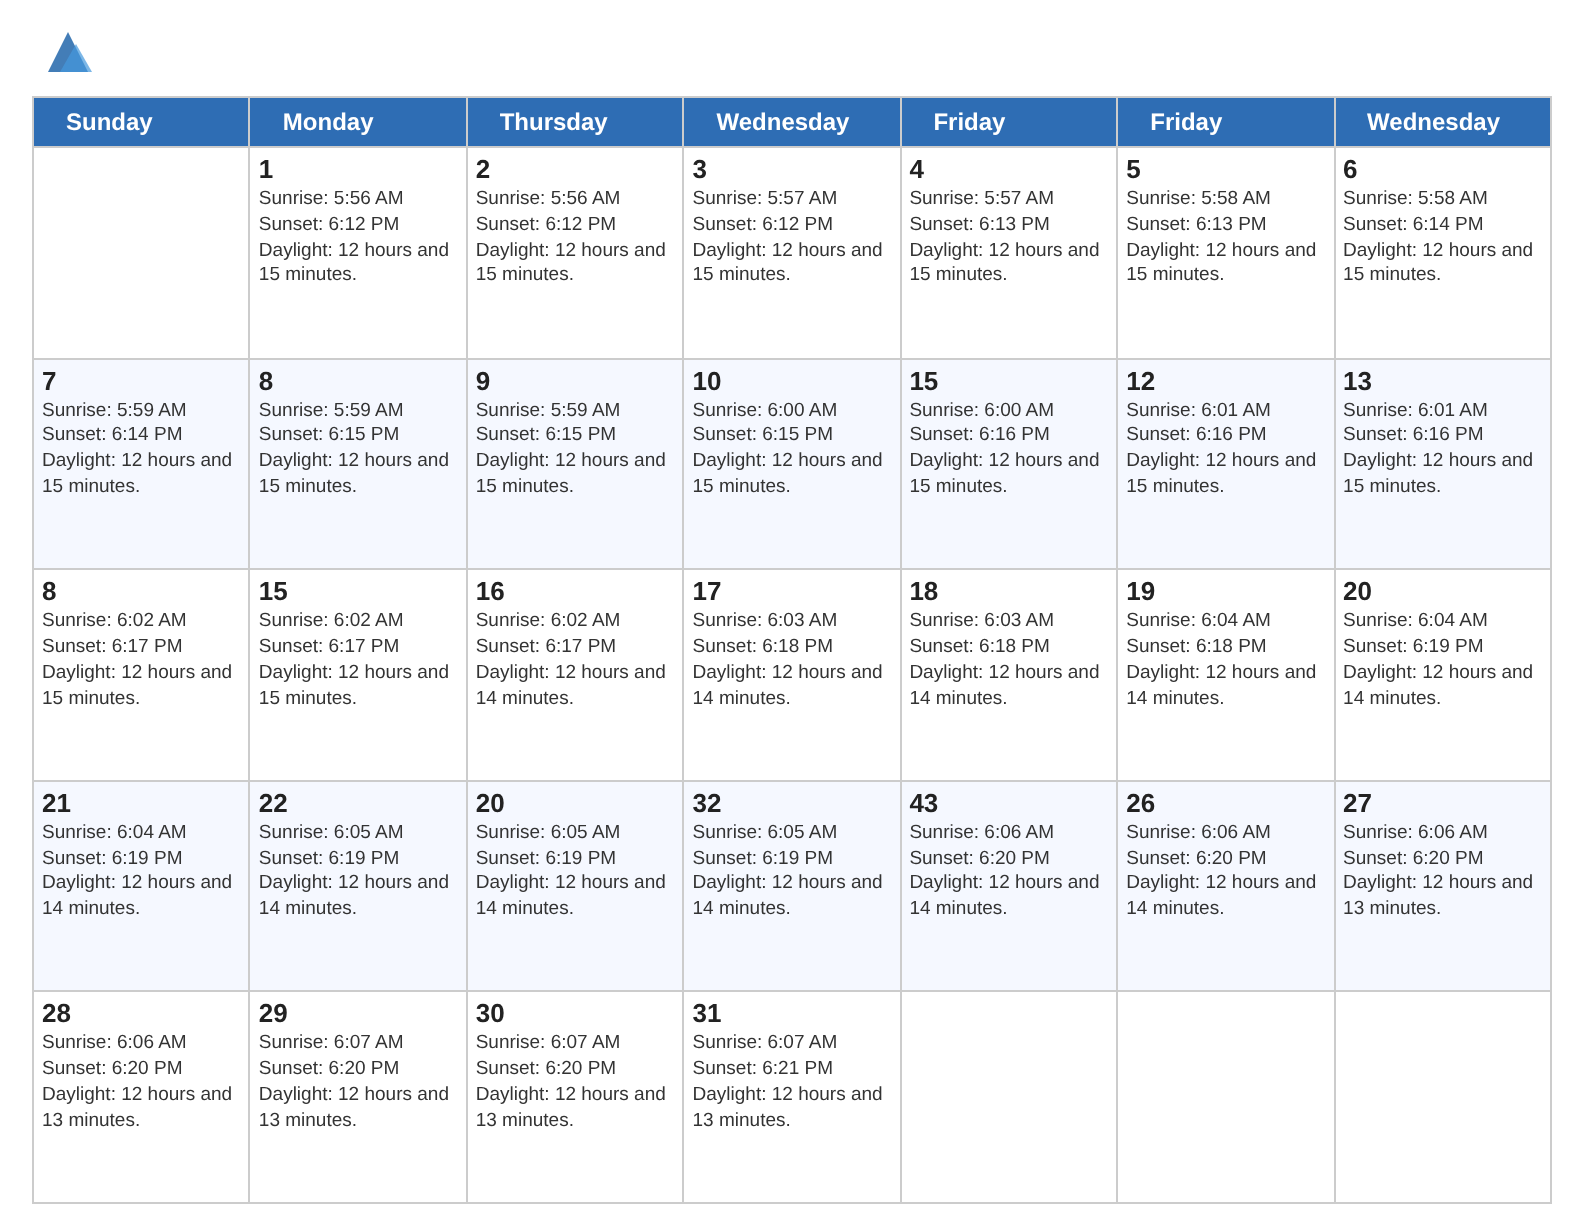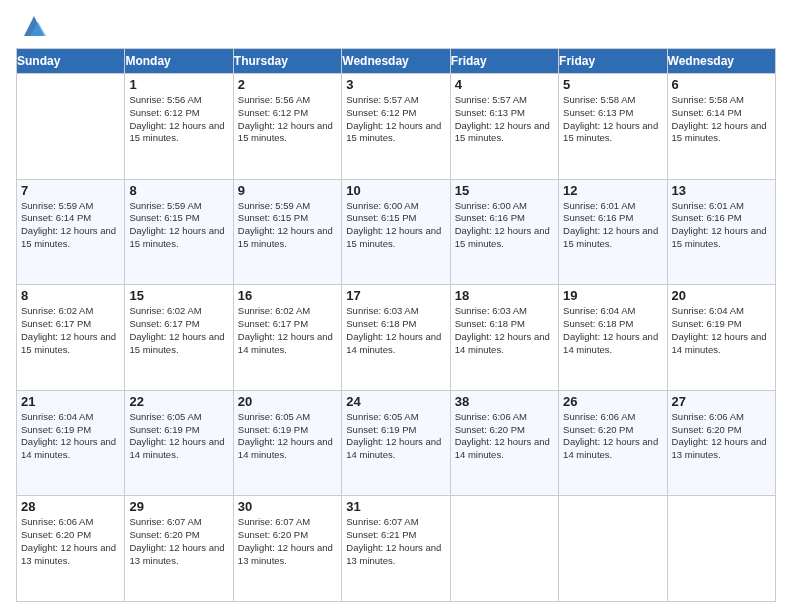--- a/index.html
+++ b/index.html
@@ -66,21 +66,21 @@
       flex: 1;
       border-collapse: collapse;
       width: 100%;
       table-layout: fixed;
     }
     .calendar th {
       background: #2e6db4;
       color: #fff;
       font-size: 12px;
       font-weight: bold;
-      padding: 5px 0;
+      padding: 5px 16px;
       text-align: left;
       border: 1px solid #ccc;
     }
     .calendar td {
       border: 1px solid #ccc;
       vertical-align: top;
       padding: 3px 4px;
       font-size: 10px;
       color: #333;
       height: 88px;
@@ -236,25 +236,25 @@
           </td>
           <td>
             <span class="day-num">22</span>
             <div class="day-info">Sunrise: 6:05 AM<br>Sunset: 6:19 PM<br>Daylight: 12 hours and 14 minutes.</div>
           </td>
           <td>
             <span class="day-num">20</span>
             <div class="day-info">Sunrise: 6:05 AM<br>Sunset: 6:19 PM<br>Daylight: 12 hours and 14 minutes.</div>
           </td>
           <td>
-            <span class="day-num">24</span>
+            <span class="day-num">32</span>
             <div class="day-info">Sunrise: 6:05 AM<br>Sunset: 6:19 PM<br>Daylight: 12 hours and 14 minutes.</div>
           </td>
           <td>
-            <span class="day-num">38</span>
+            <span class="day-num">43</span>
             <div class="day-info">Sunrise: 6:06 AM<br>Sunset: 6:20 PM<br>Daylight: 12 hours and 14 minutes.</div>
           </td>
           <td>
             <span class="day-num">26</span>
             <div class="day-info">Sunrise: 6:06 AM<br>Sunset: 6:20 PM<br>Daylight: 12 hours and 14 minutes.</div>
           </td>
           <td>
             <span class="day-num">27</span>
             <div class="day-info">Sunrise: 6:06 AM<br>Sunset: 6:20 PM<br>Daylight: 12 hours and 13 minutes.</div>
           </td>

